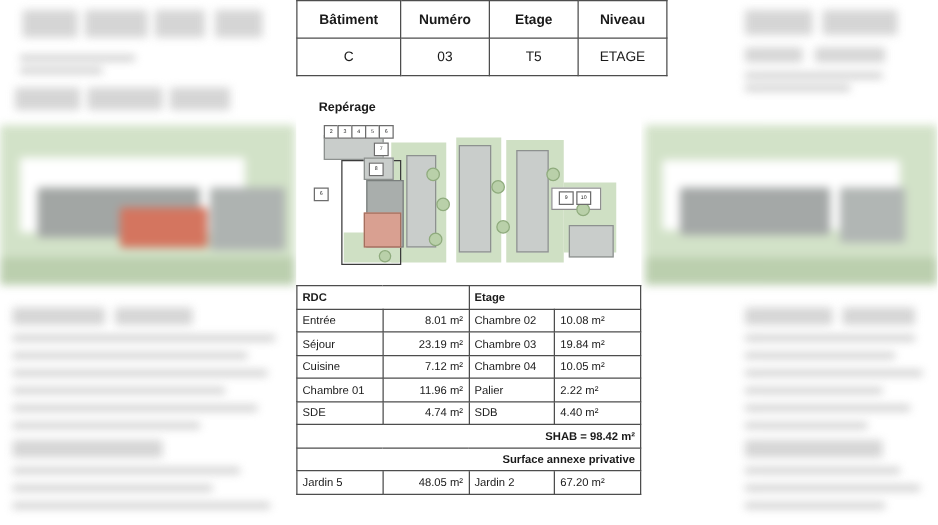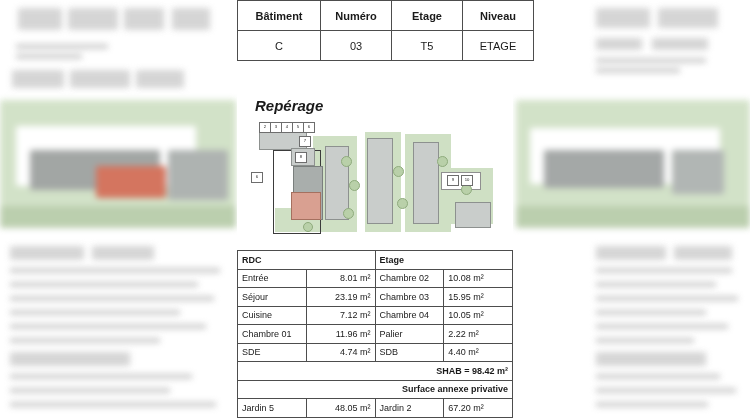--- a/index.html
+++ b/index.html
@@ -69,26 +69,25 @@
   }
   table.ident th { font-weight: bold; }
   table.ident td { font-weight: normal; }
   .col-bat { width: 78px; }
   .col-num { width: 66px; }
   .col-type { width: 66px; }
   .col-niv { width: 66px; }
 
   
   .reperage {
-    margin-top: 36px;
+    margin-top: 20px;
     padding-left: 18px;
-    font-size: 15px;
+    font-size: 10px;
     font-weight: bold;
     color: #1a1a1a;
-    font-style: italic;
   }
 
   
   .plan-wrap {
     position: relative;
     margin: 8px auto 0 auto;
     width: 260px;
     height: 120px;
   }
   .plan-green {
@@ -303,21 +302,21 @@
       <tr>
         <td class="c1">Entrée</td>
         <td class="c2">8.01 m²</td>
         <td class="c3">Chambre 02</td>
         <td class="c4">10.08 m²</td>
       </tr>
       <tr>
         <td class="c1">Séjour</td>
         <td class="c2">23.19 m²</td>
         <td class="c3">Chambre 03</td>
-        <td class="c4">15.95 m²</td>
+        <td class="c4">19.84 m²</td>
       </tr>
       <tr>
         <td class="c1">Cuisine</td>
         <td class="c2">7.12 m²</td>
         <td class="c3">Chambre 04</td>
         <td class="c4">10.05 m²</td>
       </tr>
       <tr>
         <td class="c1">Chambre 01</td>
         <td class="c2">11.96 m²</td>

